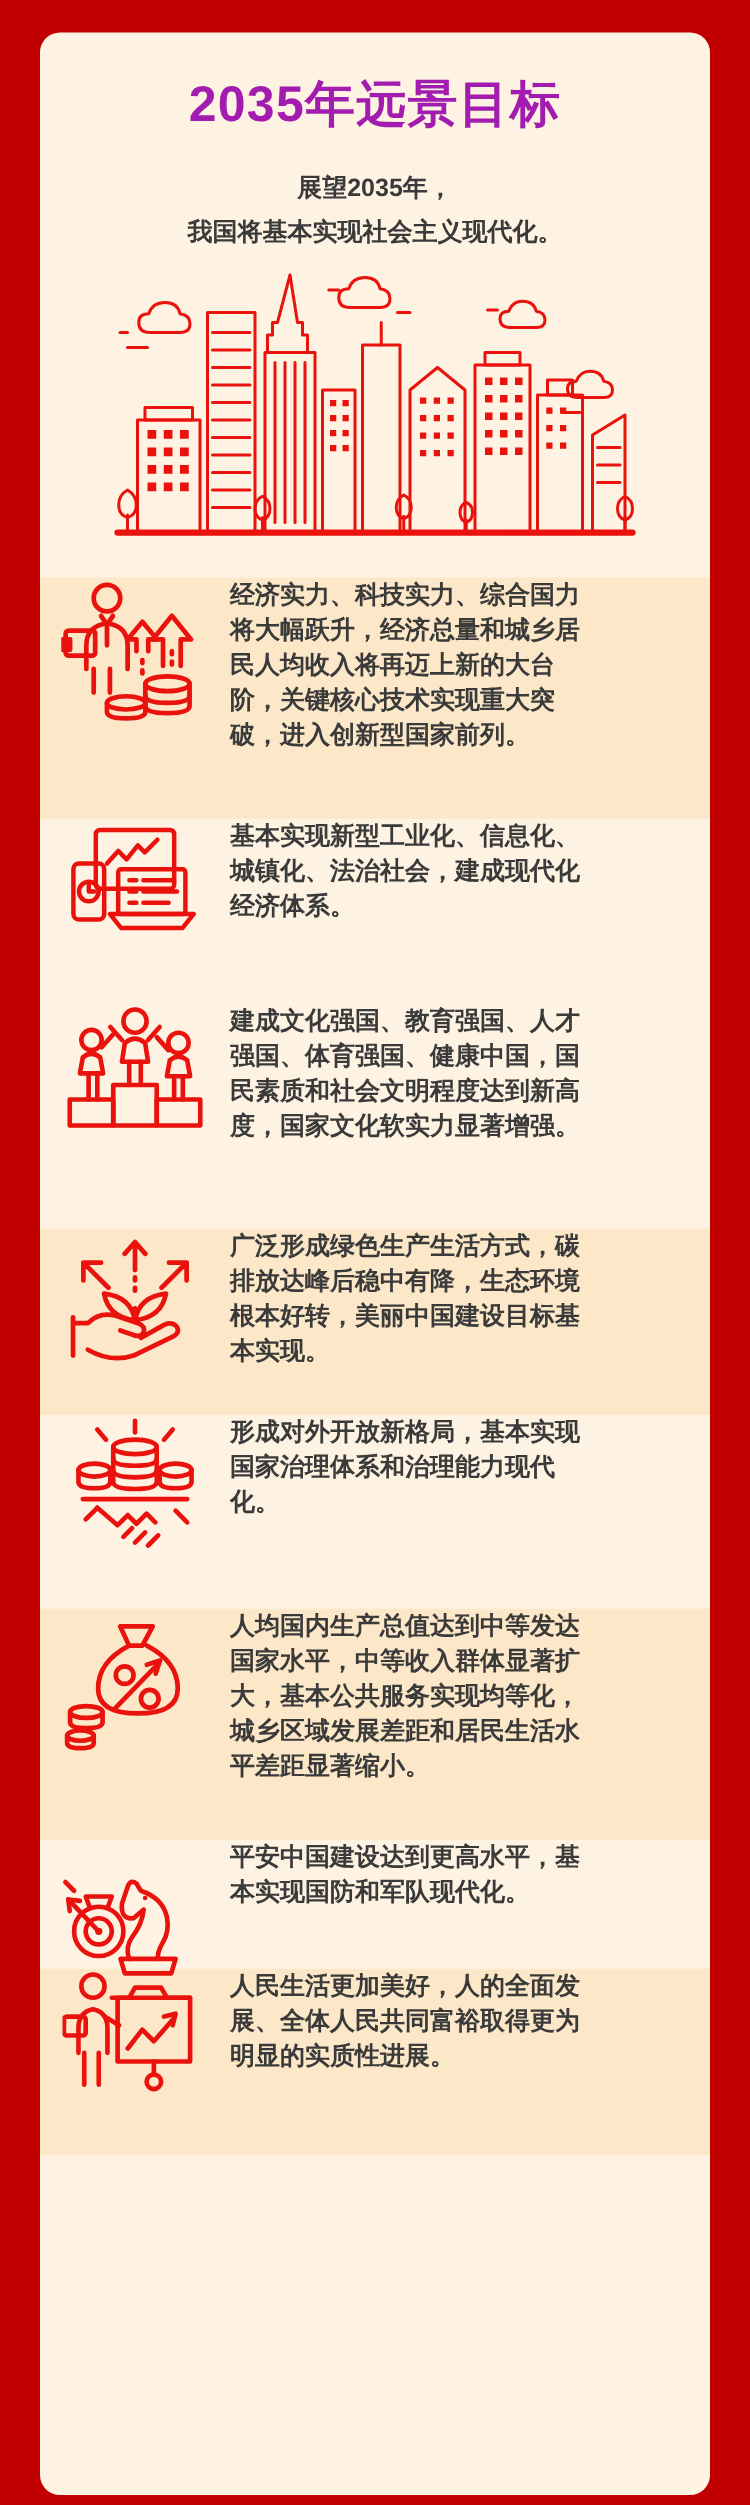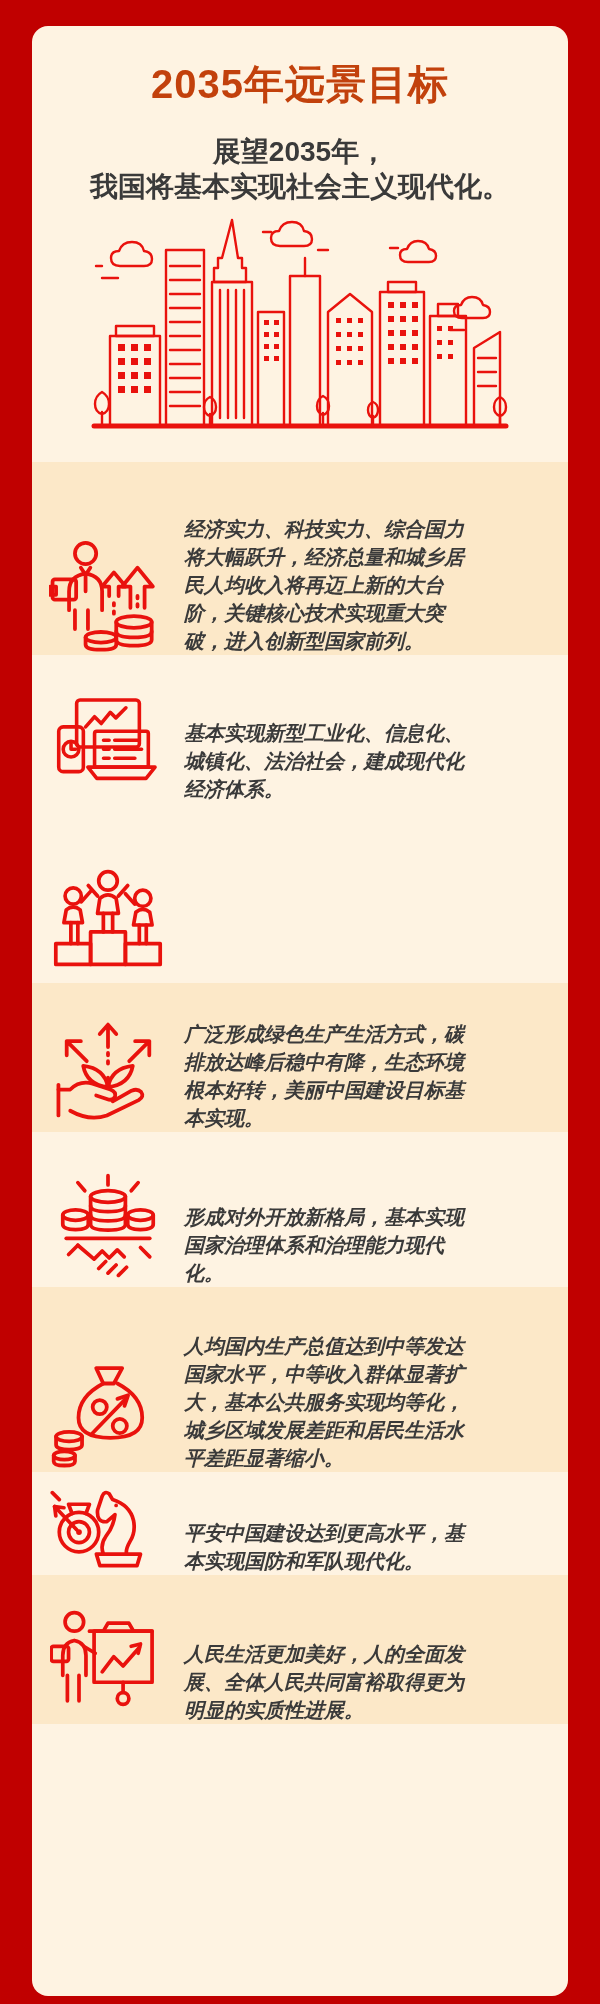--- a/index.html
+++ b/index.html
@@ -15,32 +15,32 @@
     background:#FEF3E2;
     border-radius:16px;
     overflow:hidden;
   }
   .header{height:436px;}
   .page-title{
     margin:0;padding-top:36px;
     text-align:center;
     font-size:40px;line-height:1.1;
     font-weight:800;
-    color:#c2410c;
+    color:#a21caf;
     letter-spacing:1px;
   }
   .intro{
     margin:28px 0 0;
     text-align:center;
-    font-size:28px;line-height:35px;
+    font-size:20px;line-height:35px;
     font-weight:700;
     color:#3A3A3A;
   }
   .skyline{display:block;margin:10px auto 0;}
-  .row{display:flex;align-items:flex-end;font-style:italic;}
+  .row{display:flex;align-items:flex-start;}
   .row.peach{background:#FCE8C8;}
   .icon-box{flex:0 0 152px;display:flex;justify-content:center;align-items:center;}
   .goal-text{
     width:282px;margin:0;
     font-size:20px;line-height:28px;
     font-weight:700;
     color:#3A3A3A;
     text-align:left;
   }
   .h193{height:193px}.h148{height:148px}.h192{height:192px}.h180{height:180px}
@@ -229,20 +229,21 @@
         <circle cx="80" cy="27" r="7"></circle>
         <path d="M73,32 l-8,-9"></path>
         <path d="M74,39 q6,-5 12,0 l2,11 h-16 z"></path>
         <path d="M77,50 v16 M83,50 v16"></path>
         <rect x="35" y="56" width="30" height="28"></rect>
         <rect x="5" y="66" width="30" height="18"></rect>
         <rect x="65" y="66" width="30" height="18"></rect>
       </g>
         </svg>
     </div>
+    <p class="goal-text">建成文化强国、教育强国、人才强国、体育强国、健康中国，国民素质和社会文明程度达到新高度，国家文化软实力显著增强。</p>
   </div>
 
   <div class="row peach h173">
     <div class="icon-box">
       <svg width="118" height="118" viewBox="0 0 100 100">
           <g class="ic">
         <path d="M50,28 V10 M43,17 l7,-8 7,8"></path>
         <line x1="50" y1="33" x2="50" y2="45" stroke-dasharray="2 5"></line>
         <path d="M32,40 L15,23 M15,35 V23 h12"></path>
         <path d="M68,40 L85,23 M85,35 V23 h-12"></path>

